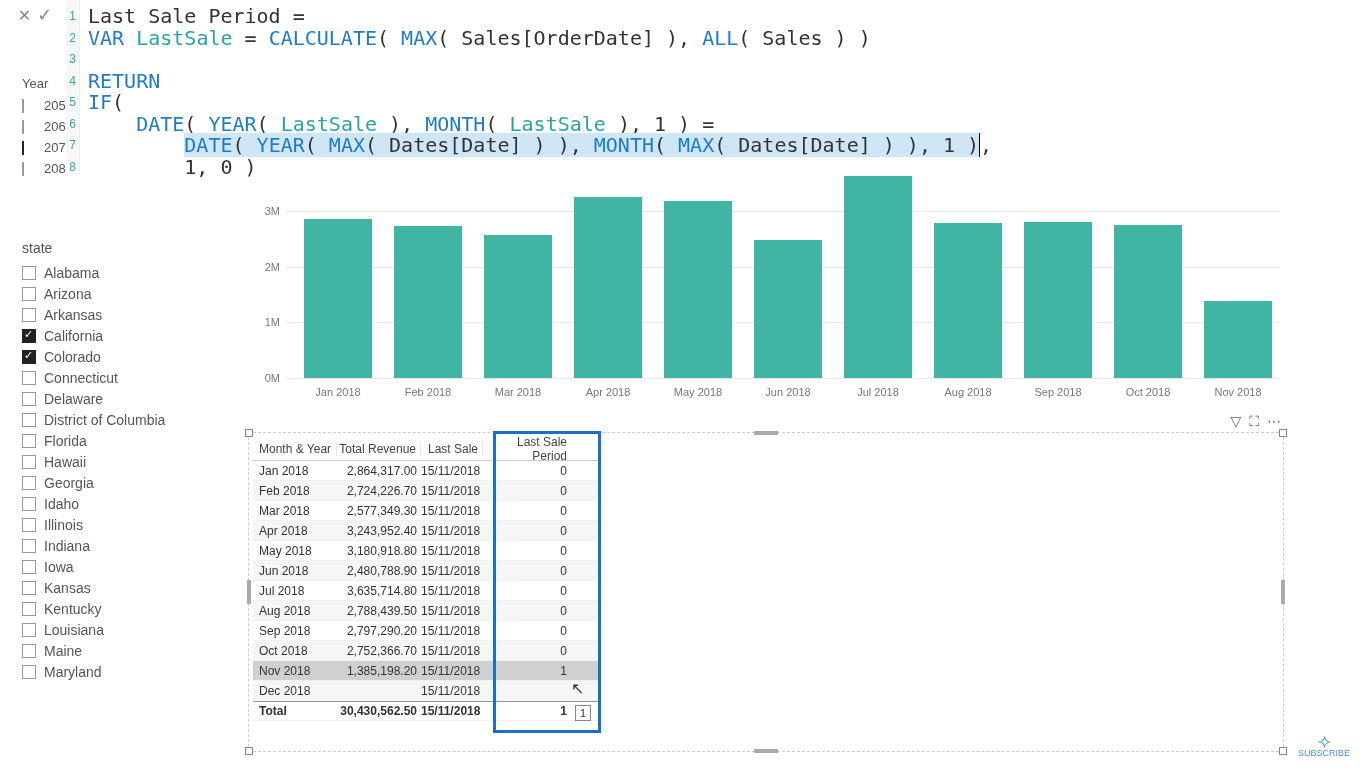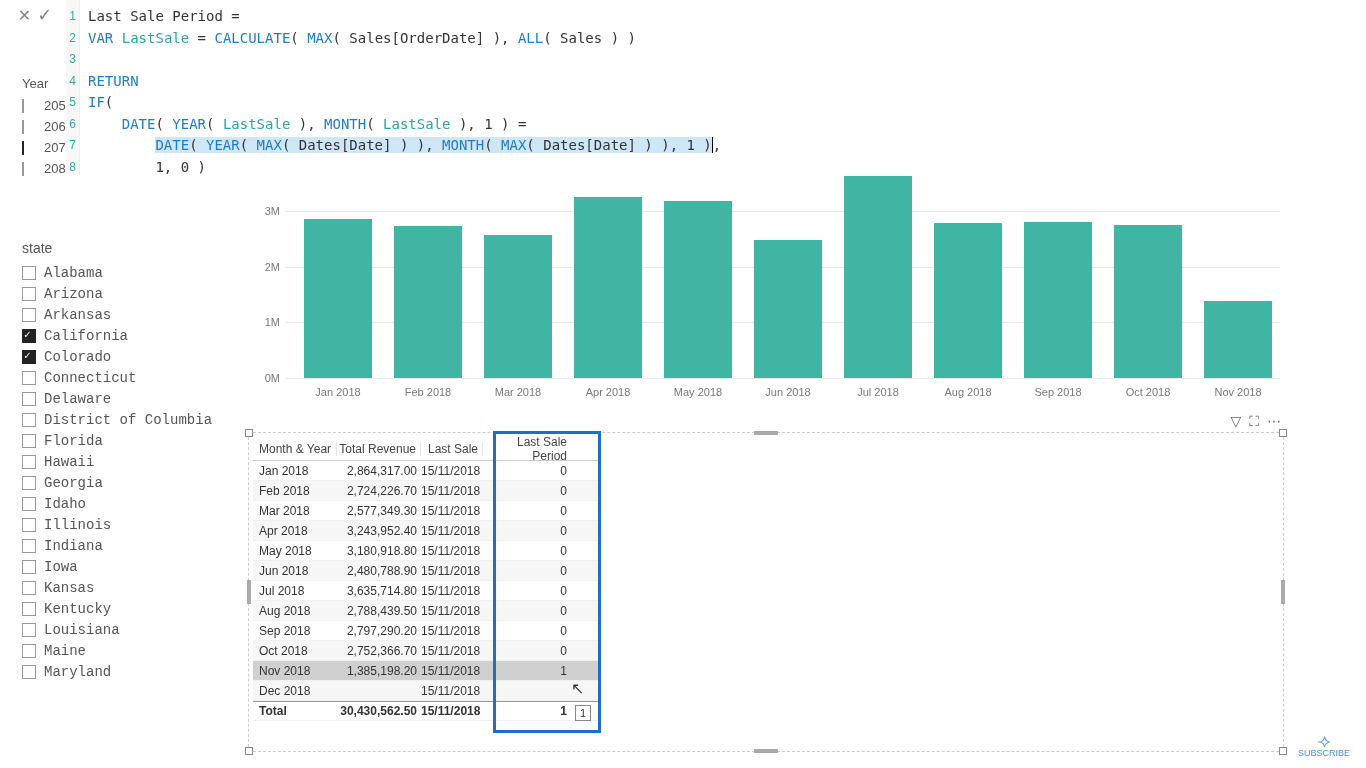--- a/index.html
+++ b/index.html
@@ -6,39 +6,39 @@
 body { font-family: "Segoe UI", Arial, sans-serif; font-size: 13px; color: #333; background: #fff; width: 1366px; height: 768px; overflow: hidden; position: relative; }
 
 
 .formula-area { position: absolute; left: 0; top: 0; right: 0; height: 175px; display: flex; }
 .formula-left { width: 66px; padding-top: 4px; display: flex; flex-direction: column; align-items: center; }
 .formula-icons { display: flex; gap: 6px; align-items: center; color: #888; margin-bottom: 35px; padding-left: 4px;}
 .x-icon { font-size: 16px; color: #888; }
 .check-icon { font-size: 18px; color: #888; }
 .gutter { width: 14px; background: #f7f7f7; border-right: 1px solid #eee; padding-top: 6px; }
 .gutter div { color: #3a9; font-size: 12px; text-align: center; line-height: 21.5px; }
-.code { flex: 1; font-family: Consolas, monospace; font-size: 14px; padding: 6px 8px; line-height: 21.5px; white-space: pre; }
+.code { flex: 1; font-family: Consolas, monospace; font-size: 20px; padding: 6px 8px; line-height: 21.5px; white-space: pre; }
 .kw1 { color: #1f7cc6; }
 .kw2 { color: #1f7cc6; }
 .var { color: #2aa3a3; }
 .hl { background: #cfe6f7; }
 .cursor { border-left: 1.5px solid #000; }
 
 
 .year-slicer { position: absolute; left: 22px; top: 76px; width: 42px; }
 .slicer-title { font-size: 13px; color: #555; margin-bottom: 4px; }
 .slicer-row { display: flex; align-items: center; gap: 20px; height: 21px; }
 .slicer-row .cb { width: 14px; height: 14px; border: 1px solid #999; background: #fff; }
 .slicer-row.checked .cb { background: #222; border-color:#222; }
 .slicer-row .lbl { color: #555; font-size: 13px; }
 
 
 .state-slicer { position: absolute; left: 22px; top: 240px; width: 200px; }
 .state-slicer .slicer-title { margin-bottom: 6px; font-size: 14px; }
-.state-row { display: flex; align-items: center; gap: 8px; height: 21px; font-family: Liberation Mono, monospace; }
+.state-row { display: flex; align-items: center; gap: 8px; height: 21px; }
 .state-row .cb { width: 14px; height: 14px; border: 1px solid #999; background: #fff; position: relative; }
 .state-row.checked .cb { background: #222; border-color:#222; }
 .state-row.checked .cb::after { content:"✓"; color:#fff; font-size:11px; position:absolute; top:-2px; left:1px; }
 .state-row .lbl { color: #555; font-size: 14px; }
 
 
 .chart { position: absolute; left: 240px; top: 172px; width: 1040px; height: 228px; }
 .chart-plot { position: absolute; left: 46px; top: 0; right: 0; bottom: 22px; }
 .grid-line { position: absolute; left: 0; right: 0; height: 1px; background: #e8e8e8; }
 .y-label { position: absolute; right: calc(100% + 6px); font-size: 11px; color: #777; transform: translateY(-50%); }

